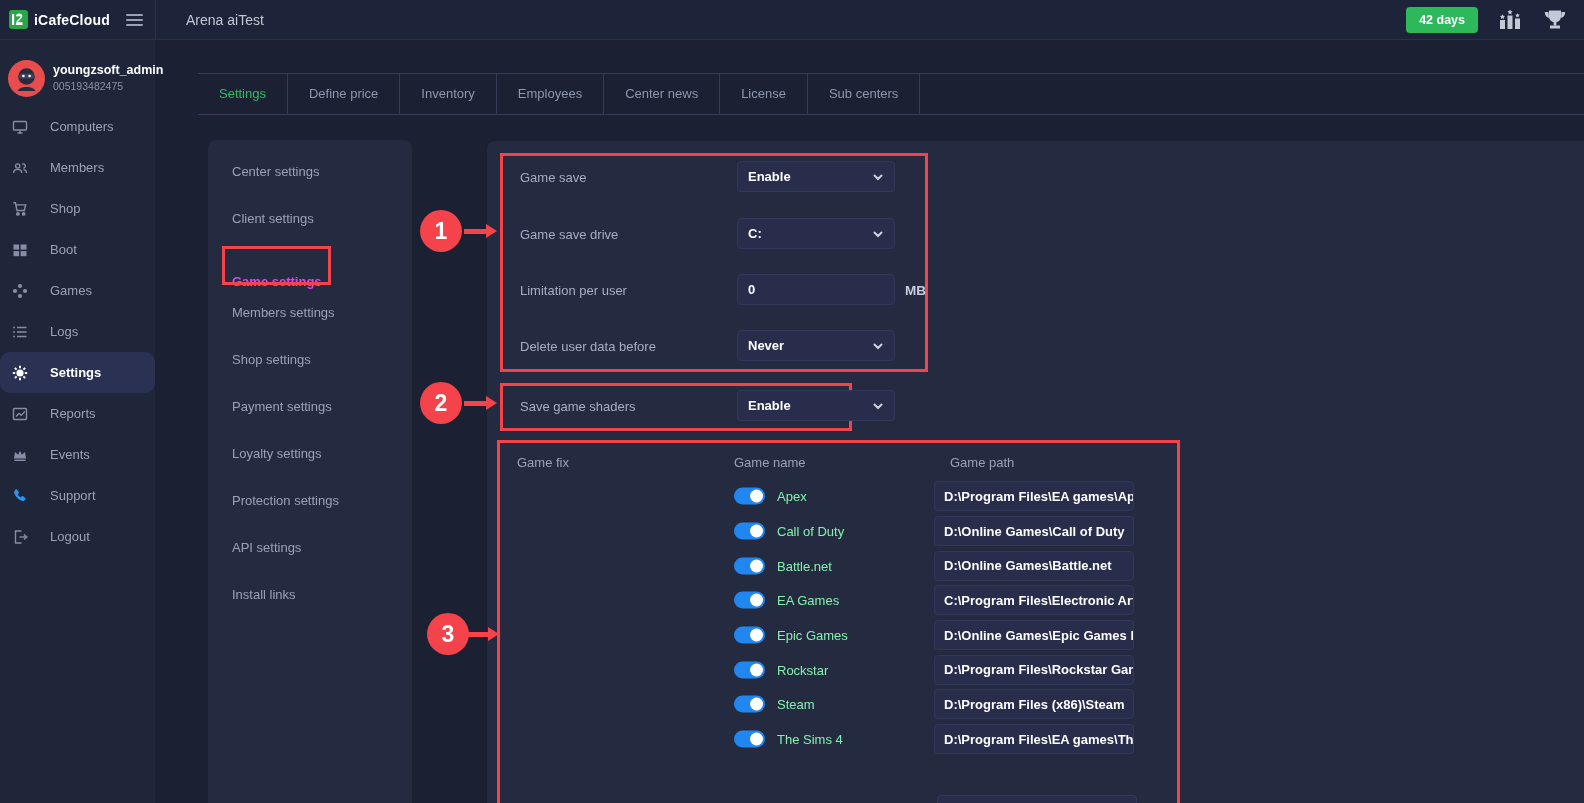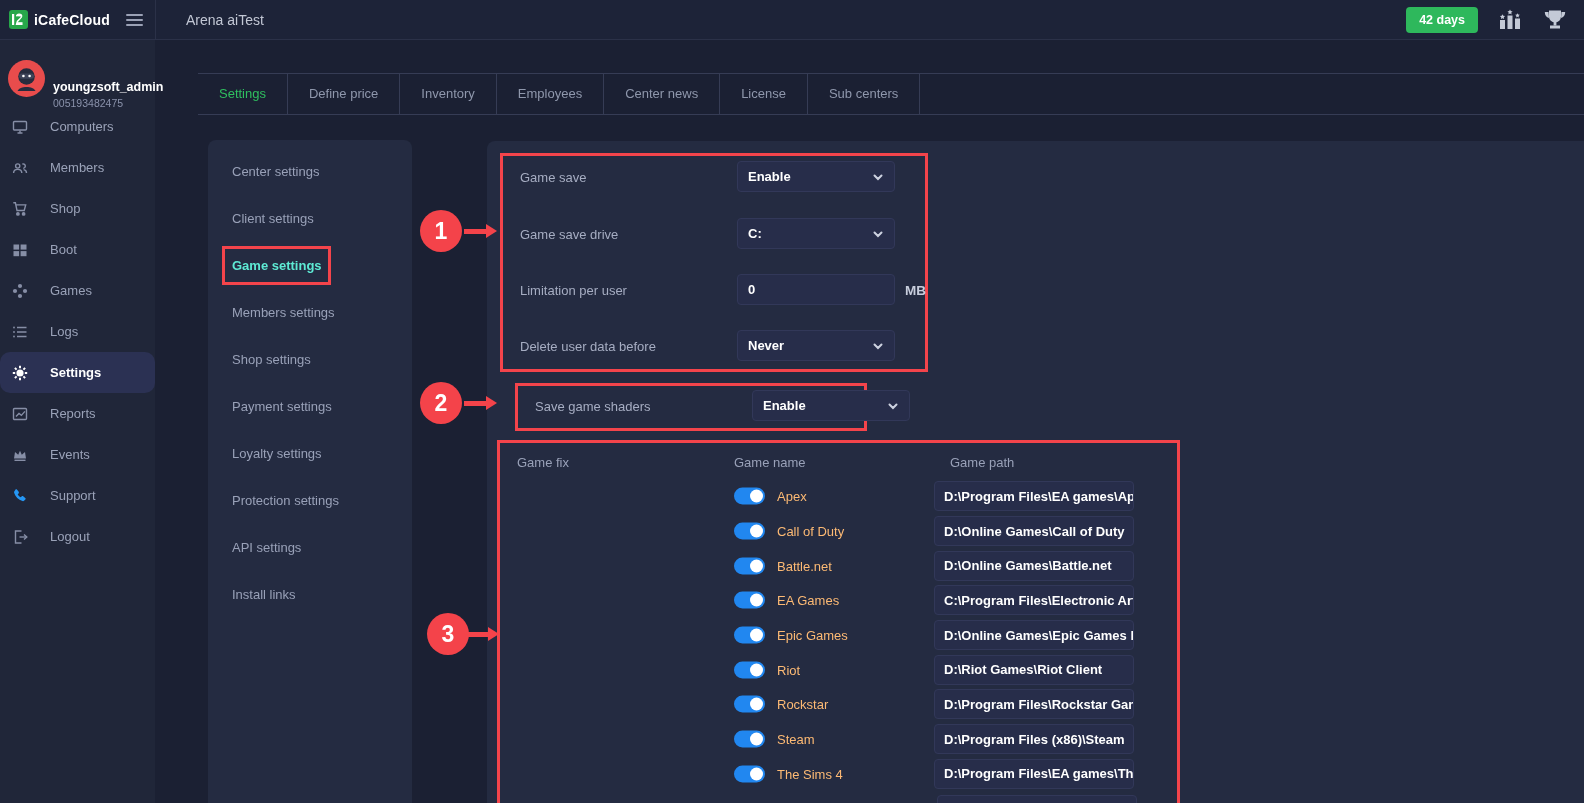--- a/index.html
+++ b/index.html
@@ -19,21 +19,21 @@
   .topbar-title{margin-left:30px;font-size:14px;color:#c2c7d4;}
   .topbar-right{margin-left:auto;display:flex;align-items:center;gap:19px;padding-right:16px;}
   .badge{background:#2eb85c;color:#fff;font-size:12.5px;font-weight:bold;padding:6px 13px;border-radius:4px;cursor:pointer;}
   .tb-icon{width:26px;height:24px;color:#c3c9d6;display:flex;align-items:center;justify-content:center;cursor:pointer;}
   .tb-icon svg{width:24px;height:22px;}
 
   
   .sidebar{position:absolute;top:40px;left:0;width:155px;bottom:0;background:#202639;z-index:5;}
   .userbox{display:flex;align-items:flex-start;padding:20px 6px 0 8px;gap:8px;}
   .avatar{width:37px;height:37px;border-radius:50%;flex:0 0 auto;}
-  .user-name{font-size:12.5px;font-weight:bold;color:#fff;margin-top:20px;}
+  .user-name{font-size:12.5px;font-weight:bold;color:#fff;margin-top:3px;}
   .user-id{font-size:10.5px;color:#8a92ab;margin-top:3px;}
   .side-nav{position:absolute;top:66px;left:0;right:0;}
   .side-item{position:relative;height:41px;display:flex;align-items:center;padding-left:11px;gap:22px;
              font-size:13px;color:#9aa2b8;cursor:pointer;}
   .side-item .icon{width:17px;height:17px;display:flex;align-items:center;justify-content:center;color:#868ea6;}
   .side-item .icon svg{width:16px;height:16px;}
   .side-item.active{background:#2b3153;border-radius:10px;color:#fff;font-weight:bold;}
   .side-item.active .icon{color:#fff;}
   .side-item.support .icon{color:#2596f3;}
 
@@ -41,49 +41,49 @@
   .tabstrip{position:absolute;left:198px;right:0;top:73px;height:40px;border-top:1px solid #363c55;
             border-bottom:1px solid #363c55;display:flex;z-index:4;}
   .tab{padding:0 21px;line-height:39px;font-size:13px;color:#8f97ac;border-right:1px solid #363c55;cursor:pointer;white-space:nowrap;}
   .tab.active{color:#2fbf5f;}
 
   
   .nav-card{position:absolute;left:208px;top:140px;width:204px;bottom:0;background:#242b41;
             border-radius:8px 8px 0 0;padding-top:8px;box-sizing:border-box;z-index:3;}
   .snav-item{position:relative;height:47px;display:flex;align-items:center;padding-left:24px;
              font-size:13px;color:#99a1b8;cursor:pointer;}
-  .snav-item.active{color:#5eead4;font-weight:bold;}
+  .snav-item.active{color:#d946ef;font-weight:bold;align-items:flex-end;}
   .red-outline{position:absolute;left:14px;top:4px;width:109px;height:39px;border:3px solid #f4444b;box-sizing:border-box;pointer-events:none;}
 
   
   .content-card{position:absolute;left:487px;top:141px;right:0;bottom:0;background:#242b41;
                 border-radius:8px 0 0 0;overflow:hidden;z-index:3;}
   .redbox{position:absolute;border:3px solid #f4444b;box-sizing:border-box;padding-left:28px;}
   .box1{left:13px;top:12px;width:428px;height:219px;}
-  .box2{left:28px;top:242px;width:352px;height:48px;}
+  .box2{left:13px;top:242px;width:352px;height:48px;}
   .box3{left:10px;top:299px;width:683px;height:423px;}
 
   .form-row{position:absolute;left:0;right:0;height:31px;}
   .form-label{position:absolute;left:17px;top:50%;transform:translateY(-50%);font-size:13px;color:#a6adc2;white-space:nowrap;}
   .select,.input-box{position:absolute;left:234px;width:158px;height:31px;background:#272d4a;
         border:1px solid #323859;border-radius:4px;box-sizing:border-box;display:flex;align-items:center;
         padding:0 10px;font-size:13px;font-weight:bold;color:#fff;cursor:pointer;text-align:right;}
   .select .chev{margin-left:auto;width:12px;height:12px;color:#cdd2e0;display:flex;}
   .select .chev svg{width:12px;height:12px;}
   .suffix{position:absolute;left:402px;top:50%;transform:translateY(-50%);font-size:13.5px;font-weight:bold;color:#c7cddc;}
 
   .gf-head{position:absolute;top:12px;left:0;right:0;height:18px;font-size:13px;color:#99a1b8;}
   .gf-head span{position:absolute;top:0;white-space:nowrap;}
   .gf-label{left:17px;} .gf-col-name{left:234px;} .gf-col-path{left:450px;}
   .game-rows{position:absolute;top:36px;left:0;right:0;}
   .game-row{position:relative;height:34.7px;}
   .toggle{position:absolute;left:234px;top:50%;transform:translateY(-50%);width:31px;height:17px;
           background:#2187f0;border-radius:9px;cursor:pointer;}
   .toggle .knob{position:absolute;right:2px;top:2px;width:13px;height:13px;background:#fff;border-radius:50%;}
-  .game-name{position:absolute;left:277px;top:50%;transform:translateY(-50%);font-size:13px;color:#fdba74;white-space:nowrap;}
+  .game-name{position:absolute;left:277px;top:50%;transform:translateY(-50%);font-size:13px;color:#86efac;white-space:nowrap;}
   .game-path{position:absolute;left:434px;top:50%;transform:translateY(-50%);width:200px;height:30px;background:#272d4a;
              border:1px solid #323859;border-radius:4px;box-sizing:border-box;display:flex;align-items:center;
              padding:0 9px;font-size:13px;font-weight:bold;color:#fff;white-space:nowrap;overflow:hidden;cursor:text;}
   .partial-input{position:absolute;left:450px;top:654px;width:200px;height:30px;background:#272d4a;
                  border:1px solid #323859;border-radius:4px;box-sizing:border-box;}
 
   
   .marker{position:absolute;width:42px;height:42px;border-radius:50%;background:#f4434a;color:#fff;
           font-size:23px;font-weight:bold;display:flex;align-items:center;justify-content:center;z-index:20;}
   .m1{left:420px;top:210px;} .m2{left:420px;top:382px;} .m3{left:427px;top:613px;}
@@ -411,27 +411,20 @@
             <span class="toggle">
               <span class="knob"></span>
             </span>
             <span class="game-name">Epic Games</span>
             <span class="game-path">D:\Online Games\Epic Games Lau</span>
           </div>
           <div class="game-row">
             <span class="toggle">
               <span class="knob"></span>
             </span>
-            <span class="game-name">Riot</span>
-            <span class="game-path">D:\Riot Games\Riot Client</span>
-          </div>
-          <div class="game-row">
-            <span class="toggle">
-              <span class="knob"></span>
-            </span>
             <span class="game-name">Rockstar</span>
             <span class="game-path">D:\Program Files\Rockstar Games</span>
           </div>
           <div class="game-row">
             <span class="toggle">
               <span class="knob"></span>
             </span>
             <span class="game-name">Steam</span>
             <span class="game-path">D:\Program Files (x86)\Steam</span>
           </div>

